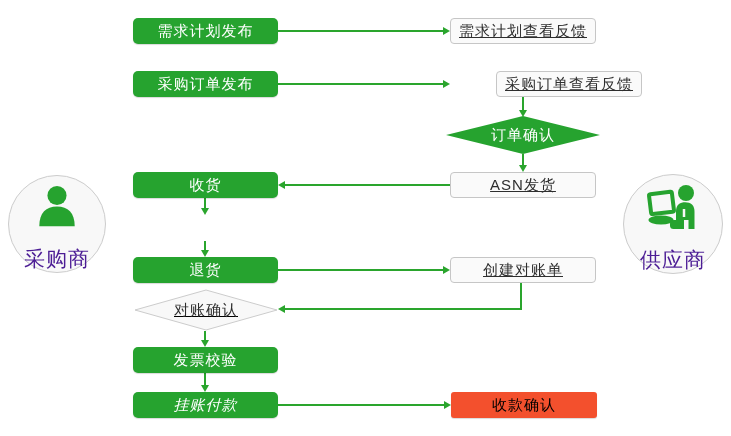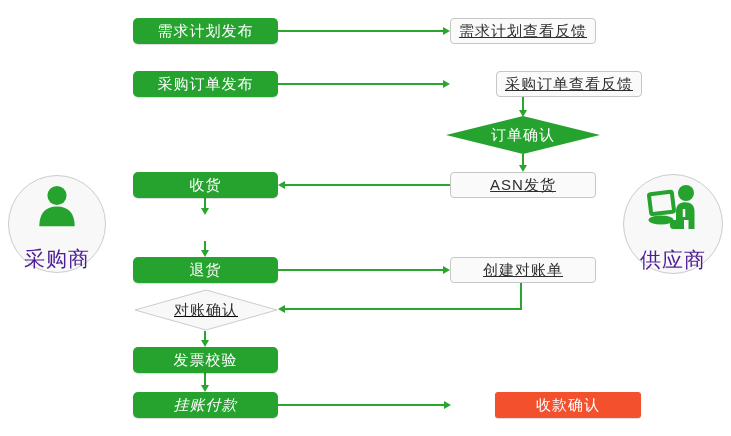--- a/index.html
+++ b/index.html
@@ -15,22 +15,22 @@
   .node{
     position:absolute;z-index:2;box-sizing:border-box;
     display:flex;align-items:center;justify-content:center;
     font-size:15px;letter-spacing:1px;white-space:nowrap;
   }
   .green-box{
     width:145px;height:26px;background:var(--green);color:#ffffff;
     border-radius:5px;box-shadow:0 1px 1px rgba(0,0,0,0.15);
   }
   .red-box{
-    width:146px;height:26px;background:var(--red);color:#ffffff;
-    border-radius:3px;box-shadow:0 1px 1px rgba(0,0,0,0.15);margin-left:44px;
+    width:146px;height:26px;background:var(--red);color:#000000;
+    border-radius:3px;box-shadow:0 1px 1px rgba(0,0,0,0.15);
   }
   .light-box{
     width:146px;height:26px;background:var(--light-fill);color:var(--dark-text);
     border:1px solid var(--light-border);border-radius:4px;text-decoration:underline;
   }
   .diamond{background:transparent;}
   .diamond svg{position:absolute;left:0;top:0;}
   .diamond .dlabel{position:relative;z-index:1;}
   .green-diamond .dlabel{color:#ffffff;}
   .light-diamond .dlabel{color:var(--dark-text);}

